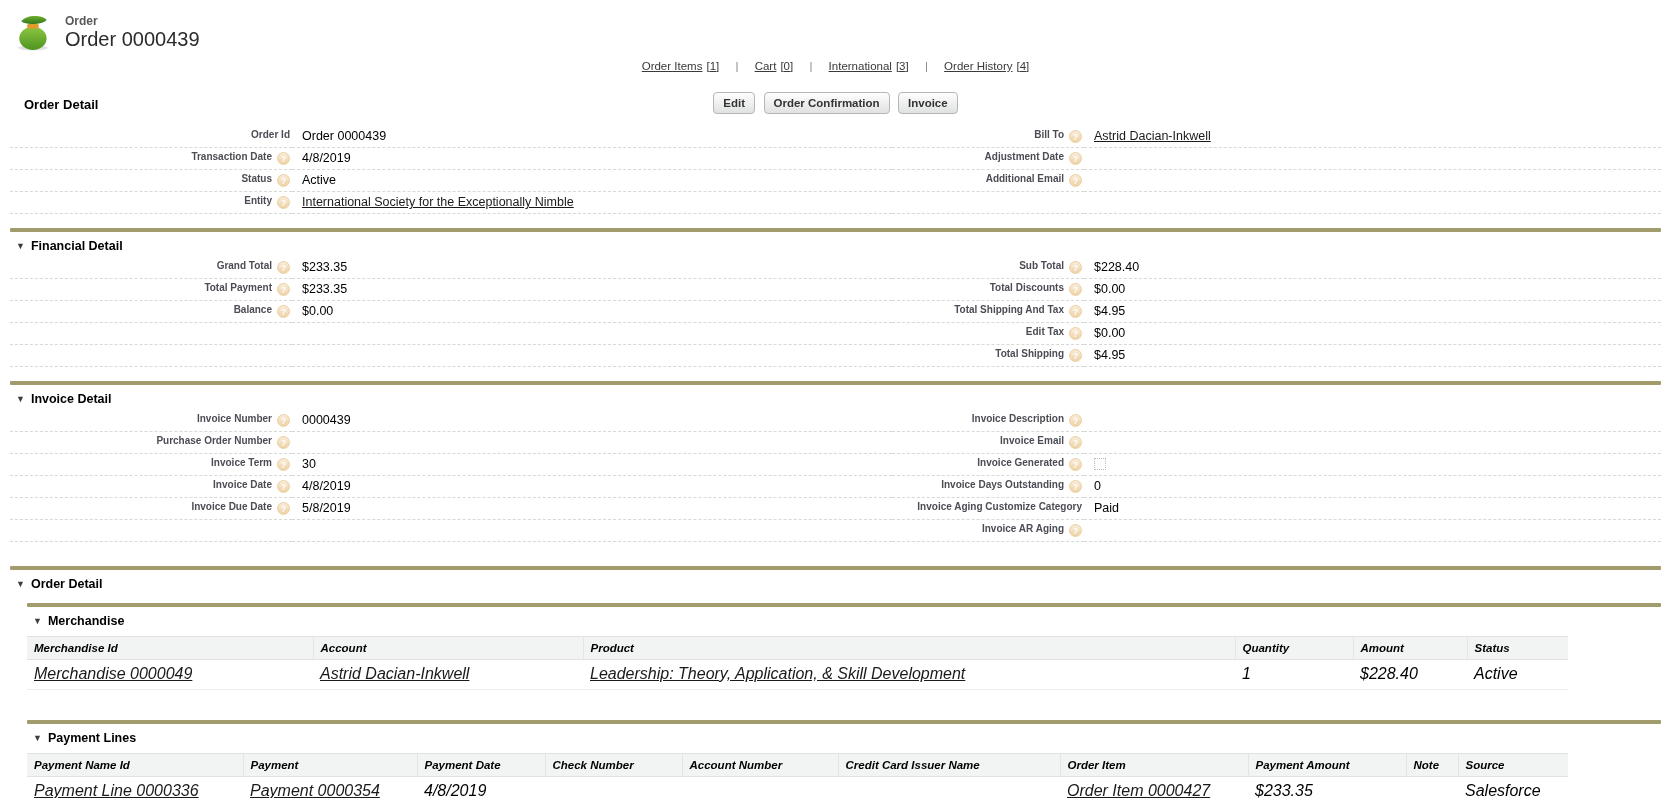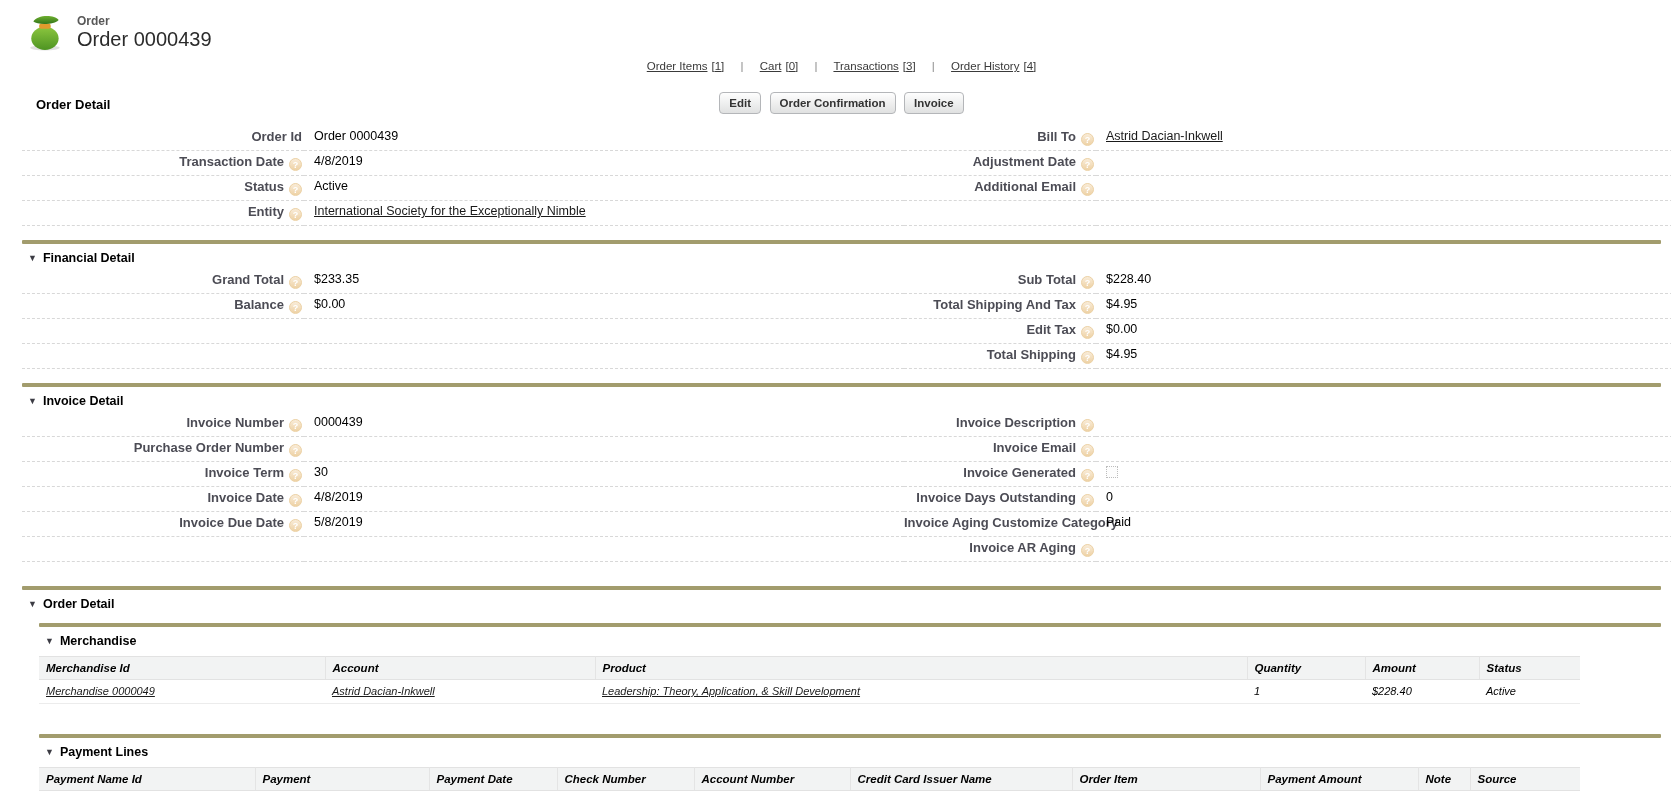--- a/index.html
+++ b/index.html
@@ -1,19 +1,19 @@
 <!DOCTYPE html>
 <html><head>
 <meta charset="utf-8">
 <style>
   * { box-sizing: border-box; margin: 0; padding: 0; }
   html, body { width: 1671px; height: 798px; overflow: hidden; background: #fff;
     font-family: "Liberation Sans", sans-serif; color: #000; }
 
-  .page { width: 1671px; height: 798px; position: relative; padding-left: 12px; }
+  .page { width: 1671px; height: 798px; position: relative; }
 
   
   .page-header { display: flex; justify-content: space-between; padding: 12px 16px 0 14px; }
   .title-block { display: flex; gap: 11px; }
   .entity-icon { width: 40px; height: 40px; display: inline-block; }
   .object-label { font-size: 12px; font-weight: bold; color: #585858; padding-top: 2px; }
   .page-title { font-size: 20px; font-weight: 400; color: #2b2b2b; line-height: 1.15; }
   .top-links { font-size: 12px; white-space: nowrap; padding-top: 9px; display: flex; align-items: center; }
   .top-links a { color: #2362b8; text-decoration: none; cursor: pointer; }
   .vsep { color: #2362b8; margin: 0 6px; }
@@ -42,21 +42,21 @@
     background: linear-gradient(#fefefe, #e0e1e1); cursor: pointer; margin: 0 2px; }
 
   
   .detail-table { width: 1651px; margin: 8px 10px 0; border-collapse: collapse; table-layout: fixed; }
   .detail-table col.c1 { width: 282px; }
   .detail-table col.c2 { width: 600px; }
   .detail-table col.c3 { width: 192px; }
   .detail-table col.c4 { width: 577px; }
   .detail-table tr { border-bottom: 1px dashed #d8d8d8; }
   .detail-table td { padding: 3px 0 4px; vertical-align: top; height: 20px; }
-  td.lbl { text-align: right; font-size: 13px; font-weight: bold; color: #4c4c55; padding-right: 2px; white-space: nowrap; }
+  td.lbl { text-align: right; font-size: 10px; font-weight: bold; color: #4c4c55; padding-right: 2px; white-space: nowrap; }
   td.val { padding-left: 10px; font-size: 12.5px; color: #000; }
   td.val a { color: #1a1a1a; text-decoration: underline; cursor: pointer; }
   .hlp { display: inline-block; width: 13px; height: 13px; border-radius: 50%; margin-left: 5px;
     background: linear-gradient(#f9ecd9, #eed2a5); border: 1px solid #ecd2a6;
     color: #fff; font-size: 9px; font-weight: bold; line-height: 12px; text-align: center;
     vertical-align: -2px; cursor: pointer; }
   .hlp::before { content: "?"; }
   .chk { display: inline-block; width: 12px; height: 12px; border: 1px dotted #bdbdbd; background: #fdfdfd; vertical-align: -2px; }
 
   
@@ -67,21 +67,21 @@
   .tri { font-size: 9px; color: #3c3c44; margin-right: 6px; vertical-align: 1px; }
   .tri::before { content: "\25BC"; }
   .subsection { margin: 10px 0 0 17px; }
 
   
   .list-table { width: 1541px; border-collapse: collapse; table-layout: fixed; margin-top: 6px; font-style: italic; }
   .list-table th { background: #f2f3f3; font-size: 11.5px; font-weight: bold; text-align: left;
     padding: 5px 7px; border-top: 1px solid #e2e2e2; border-bottom: 1px solid #e2e2e2;
     border-right: 1px solid #e4e4e4; color: #000; overflow: hidden; white-space: nowrap; }
   .list-table th:last-child { border-right: none; }
-  .list-table td { font-size: 11px; padding: 5px 7px 6px; border-bottom: 1px solid #ececec;
+  .list-table td { font-size: 16px; padding: 5px 7px 6px; border-bottom: 1px solid #ececec;
     overflow: hidden; white-space: nowrap; }
   .list-table td a { color: #1a1a1a; text-decoration: underline; cursor: pointer; }
 </style>
 </head>
 <body>
 
 <div class="page">
 
   <div class="page-header">
     <div class="title-block">
@@ -108,21 +108,21 @@
         <div class="page-title">Order 0000439</div>
       </div>
     </div>
   </div>
 
   <div class="shortcut-row">
     <span><a>Order Items</a><span class="cnt"><a>1</a></span></span>
     <span class="pipe"></span>
     <span><a>Cart</a><span class="cnt"><a>0</a></span></span>
     <span class="pipe"></span>
-    <span><a>Transactions</a><span class="cnt"><a>3</a></span></span>
+    <span><a>International</a><span class="cnt"><a>3</a></span></span>
     <span class="pipe"></span>
     <span><a>Order History</a><span class="cnt"><a>4</a></span></span>
   </div>
 
   <div class="detail-header">
     <div class="detail-title">Order Detail</div>
     <div class="button-row">
       <button class="sf-btn">Edit</button>
       <button class="sf-btn">Order Confirmation</button>
       <button class="sf-btn">Invoice</button>
@@ -173,20 +173,26 @@
           <col class="c2">
           <col class="c3">
           <col class="c4">
         </colgroup>
       <tbody>
           <tr>
         <td class="lbl"><span>Grand Total</span><span class="hlp"></span></td>
         <td class="val"><span>$233.35</span></td>
         <td class="lbl"><span>Sub Total</span><span class="hlp"></span></td>
         <td class="val"><span>$228.40</span></td>
+      </tr>
+      <tr>
+        <td class="lbl"><span>Total Payment</span><span class="hlp"></span></td>
+        <td class="val"><span>$233.35</span></td>
+        <td class="lbl"><span>Total Discounts</span><span class="hlp"></span></td>
+        <td class="val"><span>$0.00</span></td>
       </tr>
       <tr>
         <td class="lbl"><span>Balance</span><span class="hlp"></span></td>
         <td class="val"><span>$0.00</span></td>
         <td class="lbl"><span>Total Shipping And Tax</span><span class="hlp"></span></td>
         <td class="val"><span>$4.95</span></td>
       </tr>
       <tr>
         <td class="lbl"></td>
         <td class="val"></td>

